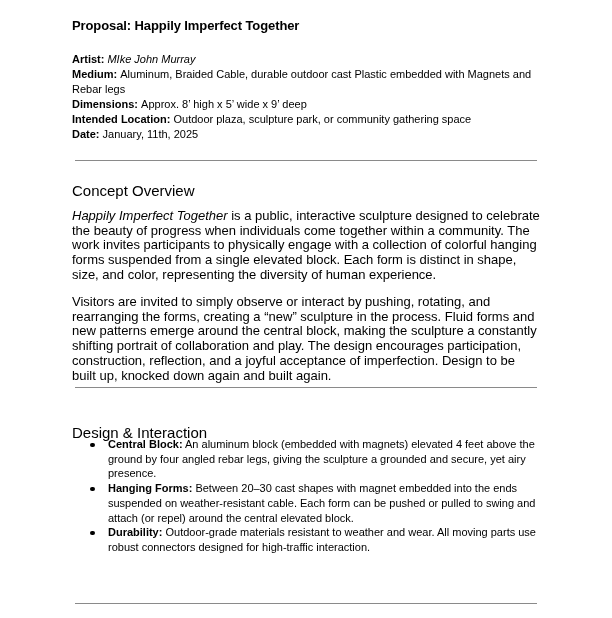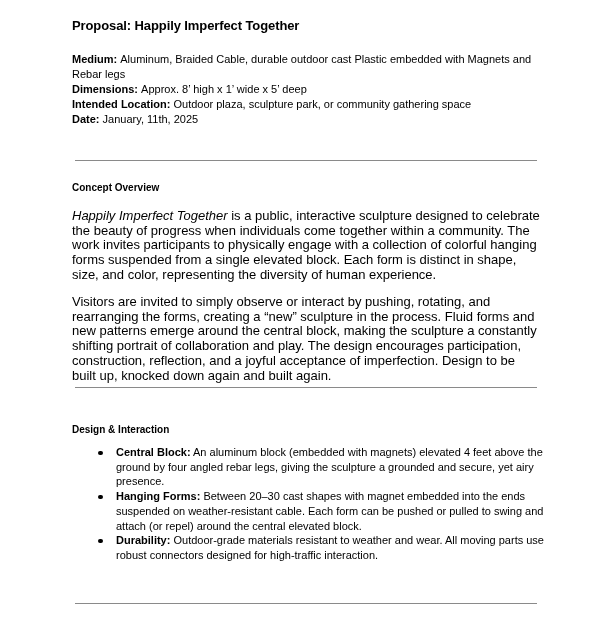--- a/index.html
+++ b/index.html
@@ -43,42 +43,42 @@
     .meta b { font-weight: bold; }
     .meta i { font-style: italic; }
     .divider {
       position: absolute;
       left: 3px;
       width: 462px;
       height: 0;
       border-top: 1px solid #8a8a8a;
     }
     h2 {
-      font-size: 10px;
-      font-weight: bold;
+      font-size: 15px;
+      font-weight: normal;
       margin: 0;
       position: absolute;
       left: 0;
       white-space: nowrap;
     }
     .para {
       position: absolute;
       left: 0;
       width: 470px;
       font-size: 13px;
       line-height: 14.7px;
       margin: 0;
     }
     .para i { font-style: italic; }
     ul.bullets {
       position: absolute;
       left: 0;
       top: 437px;
       width: 470px;
-      margin: 8px;
+      margin: 0;
       padding: 0;
       list-style: none;
       font-size: 11px;
       line-height: 14.7px;
     }
     ul.bullets li {
       position: relative;
       padding-left: 36px;
       margin: 0;
     }
@@ -95,26 +95,30 @@
   </style>
 </head>
 <body>
 
 <div class="page">
 
   <h1>Proposal: Happily Imperfect Together</h1>
 
   <div class="meta">
     <span class="row">
+      <b>Artist: </b>
+      <i>MIke John Murray</i>
+    </span>
+    <span class="row">
       <b>Medium: </b>
       <span>Aluminum, Braided Cable, durable outdoor cast Plastic embedded with Magnets and Rebar legs</span>
     </span>
     <span class="row">
       <b>Dimensions: </b>
-      <span>Approx. 8’ high x 1’ wide x 5’ deep</span>
+      <span>Approx. 8’ high x 5’ wide x 9’ deep</span>
     </span>
     <span class="row">
       <b>Intended Location: </b>
       <span>Outdoor plaza, sculpture park, or community gathering space</span>
     </span>
     <span class="row">
       <b>Date: </b>
       <span>January, 11th, 2025</span>
     </span>
   </div>

